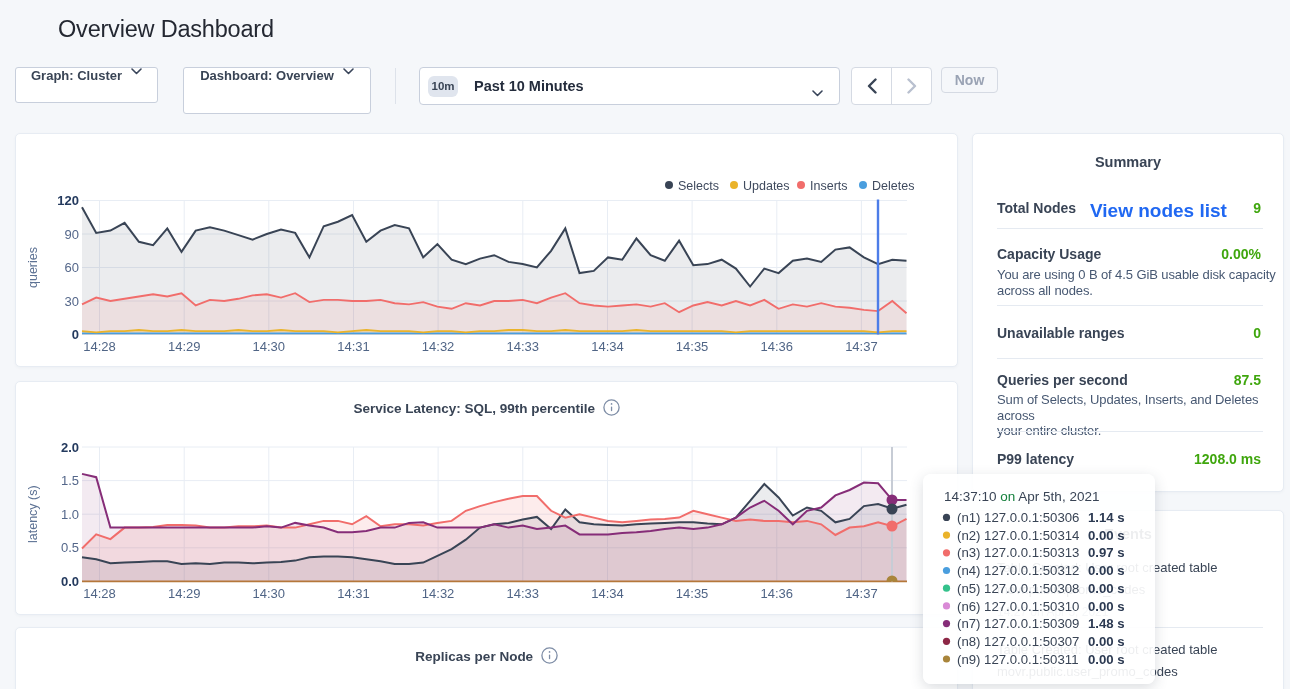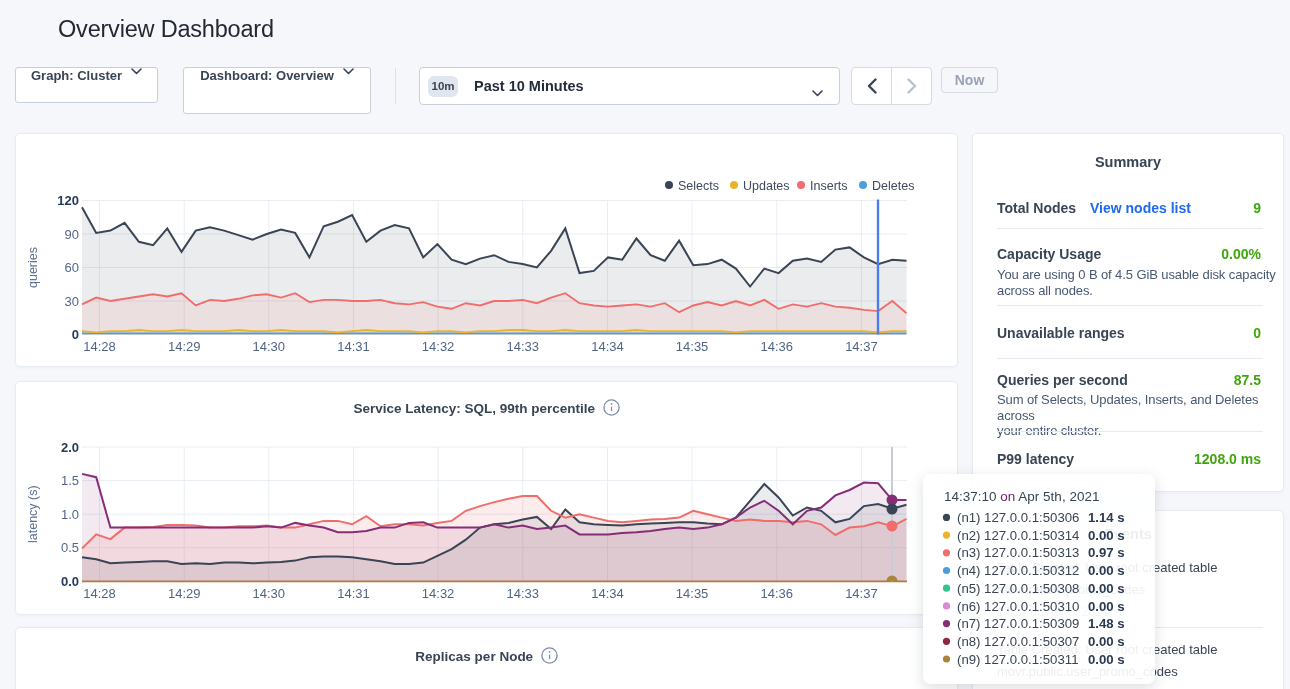--- a/index.html
+++ b/index.html
@@ -173,21 +173,21 @@
       </svg></div>
   <svg width="941" height="80" style="position:absolute; left:0; top:0;" font-family="Liberation Sans, sans-serif">
     <text x="78" y="71" text-anchor="end" font-size="13" fill="#243a5e" font-weight="bold">120</text>
   </svg>
 </div>
 
 <div class="card" style="left:972px; top:133px; width:312px; height:359px; border-radius:5px;">
   <div class="ctitle" style="top:20px; font-size:14.5px;">Summary</div>
 
   <div class="slabel" style="left:24px; top:66px;">Total Nodes</div>
-  <div class="abs" style="left:117px; top:66px; font-size:14px; font-weight:bold; color:#2068f2;">View nodes list</div>
+  <div class="abs" style="left:117px; top:66px; font-size:19px; font-weight:bold; color:#2068f2;">View nodes list</div>
   <div class="sval" style="top:66px;">9</div>
   <div class="sep" style="left:24px; top:94px; width:266px;"></div>
 
   <div class="slabel" style="left:24px; top:112px;">Capacity Usage</div>
   <div class="sval" style="top:112px;">0.00%</div>
   <div class="ssub" style="left:24px; top:133px;">You are using 0 B of 4.5 GiB usable disk capacity<br>across all nodes.</div>
   <div class="sep" style="left:24px; top:171px; width:266px;"></div>
 
   <div class="slabel" style="left:24px; top:191px;">Unavailable ranges</div>
   <div class="sval" style="top:191px;">0</div>
@@ -208,21 +208,21 @@
     Table Created: User root created table<br>movr.public.promo_codes</div>
   <div class="abs" style="left:24px; top:94px; font-size:12px; color:#8b98ad;">14:27 on Apr 5, 2021</div>
   <div class="sep" style="left:24px; top:116px; width:266px;"></div>
   <div class="abs" style="left:24px; top:128px; font-size:13px; color:#394455; line-height:22px;">
     Table Created: User root created table<br>movr.public.user_promo_codes</div>
 
 </div>
 
 <div class="abs" style="left:923px; top:474px; width:232px; height:210px; background:rgba(255,255,255,0.91);
   border-radius:8px; box-shadow:0 4px 14px rgba(57,68,85,0.18);">
-  <div class="abs" style="left:21px; top:15px; font-size:13.5px; color:#394455; white-space:nowrap;">14:37:10 <span style="color:#701a75">on</span> Apr 5th, 2021</div>
+  <div class="abs" style="left:21px; top:15px; font-size:13.5px; color:#394455; white-space:nowrap;">14:37:10 <span style="color:#15803d">on</span> Apr 5th, 2021</div>
 </div>
 <svg class="abs" width="232" height="210" style="left:923px; top:474px;" font-family="Liberation Sans, sans-serif">
 <circle cx="23.5" cy="43.4" r="3.6" fill="#394455"></circle>
     <text x="34" y="48.0" font-size="13.2" fill="#394455">(n1) 127.0.0.1:50306</text>
     <text x="165" y="48.0" font-size="13.2" font-weight="bold" fill="#2c3a52">1.14 s</text>
 <circle cx="23.5" cy="61.1" r="3.6" fill="#eab32a"></circle>
     <text x="34" y="65.7" font-size="13.2" fill="#394455">(n2) 127.0.0.1:50314</text>
     <text x="165" y="65.7" font-size="13.2" font-weight="bold" fill="#2c3a52">0.00 s</text>
 <circle cx="23.5" cy="78.8" r="3.6" fill="#f16d6b"></circle>
     <text x="34" y="83.4" font-size="13.2" fill="#394455">(n3) 127.0.0.1:50313</text>

